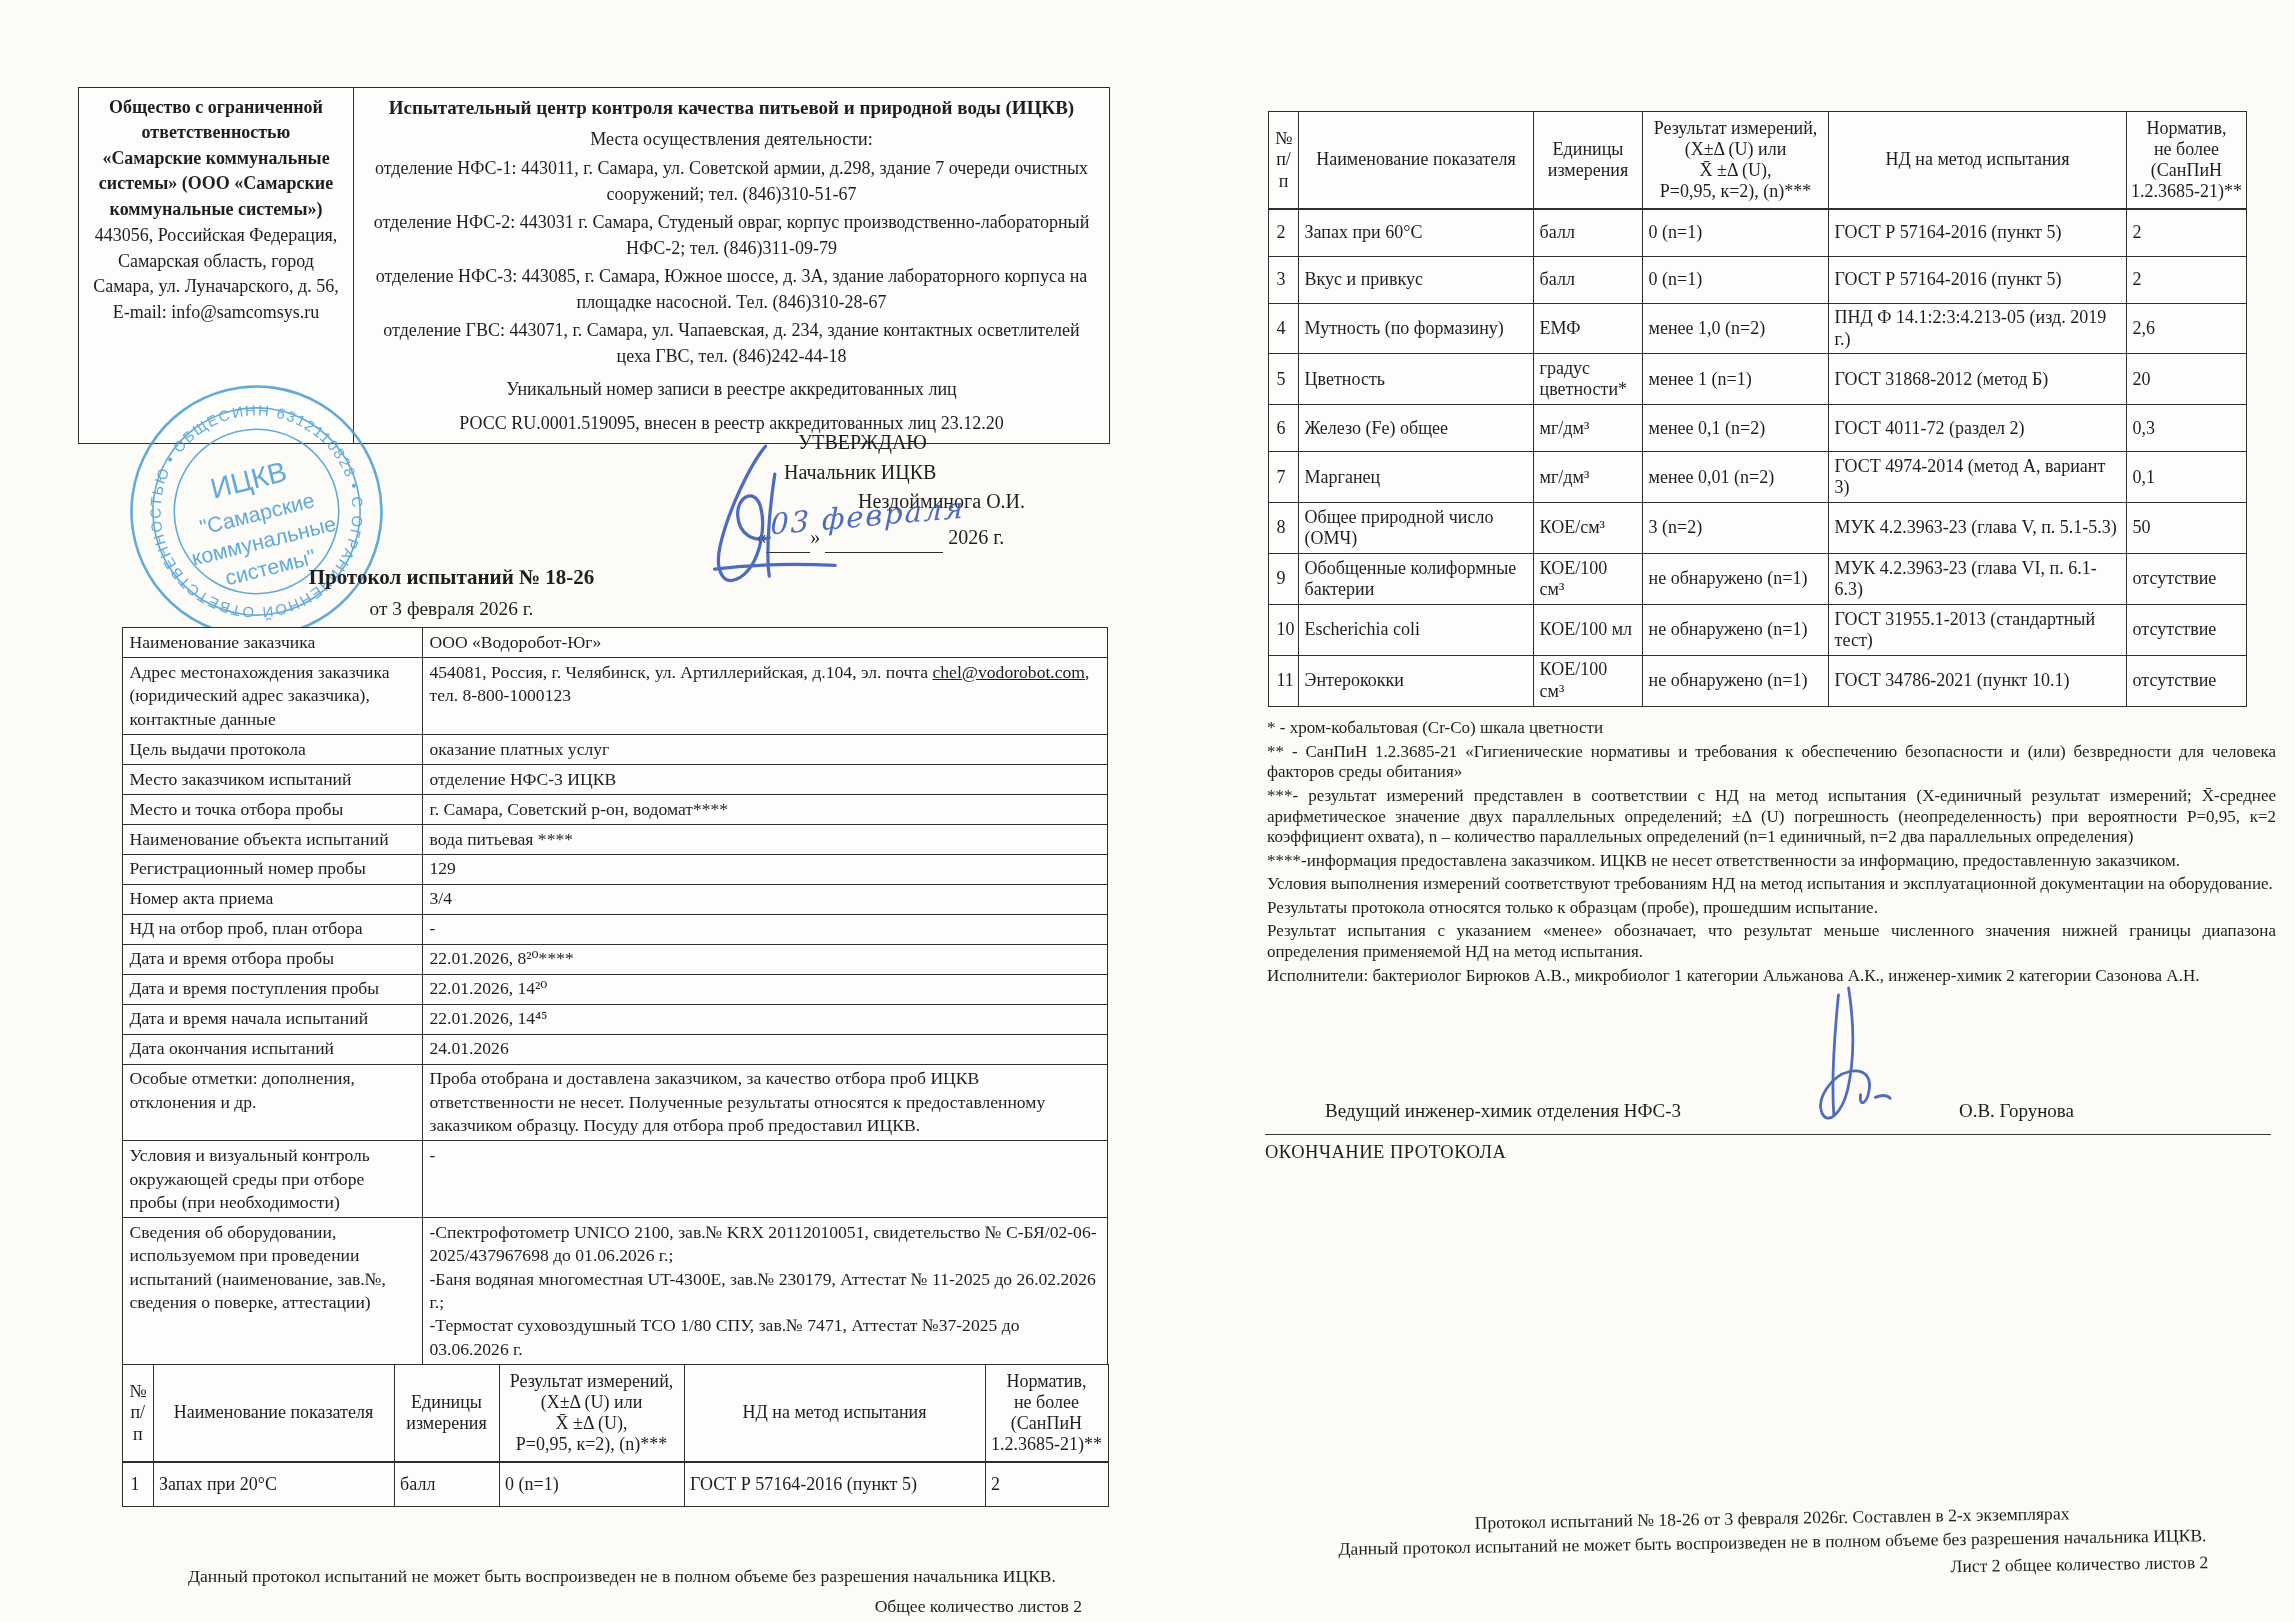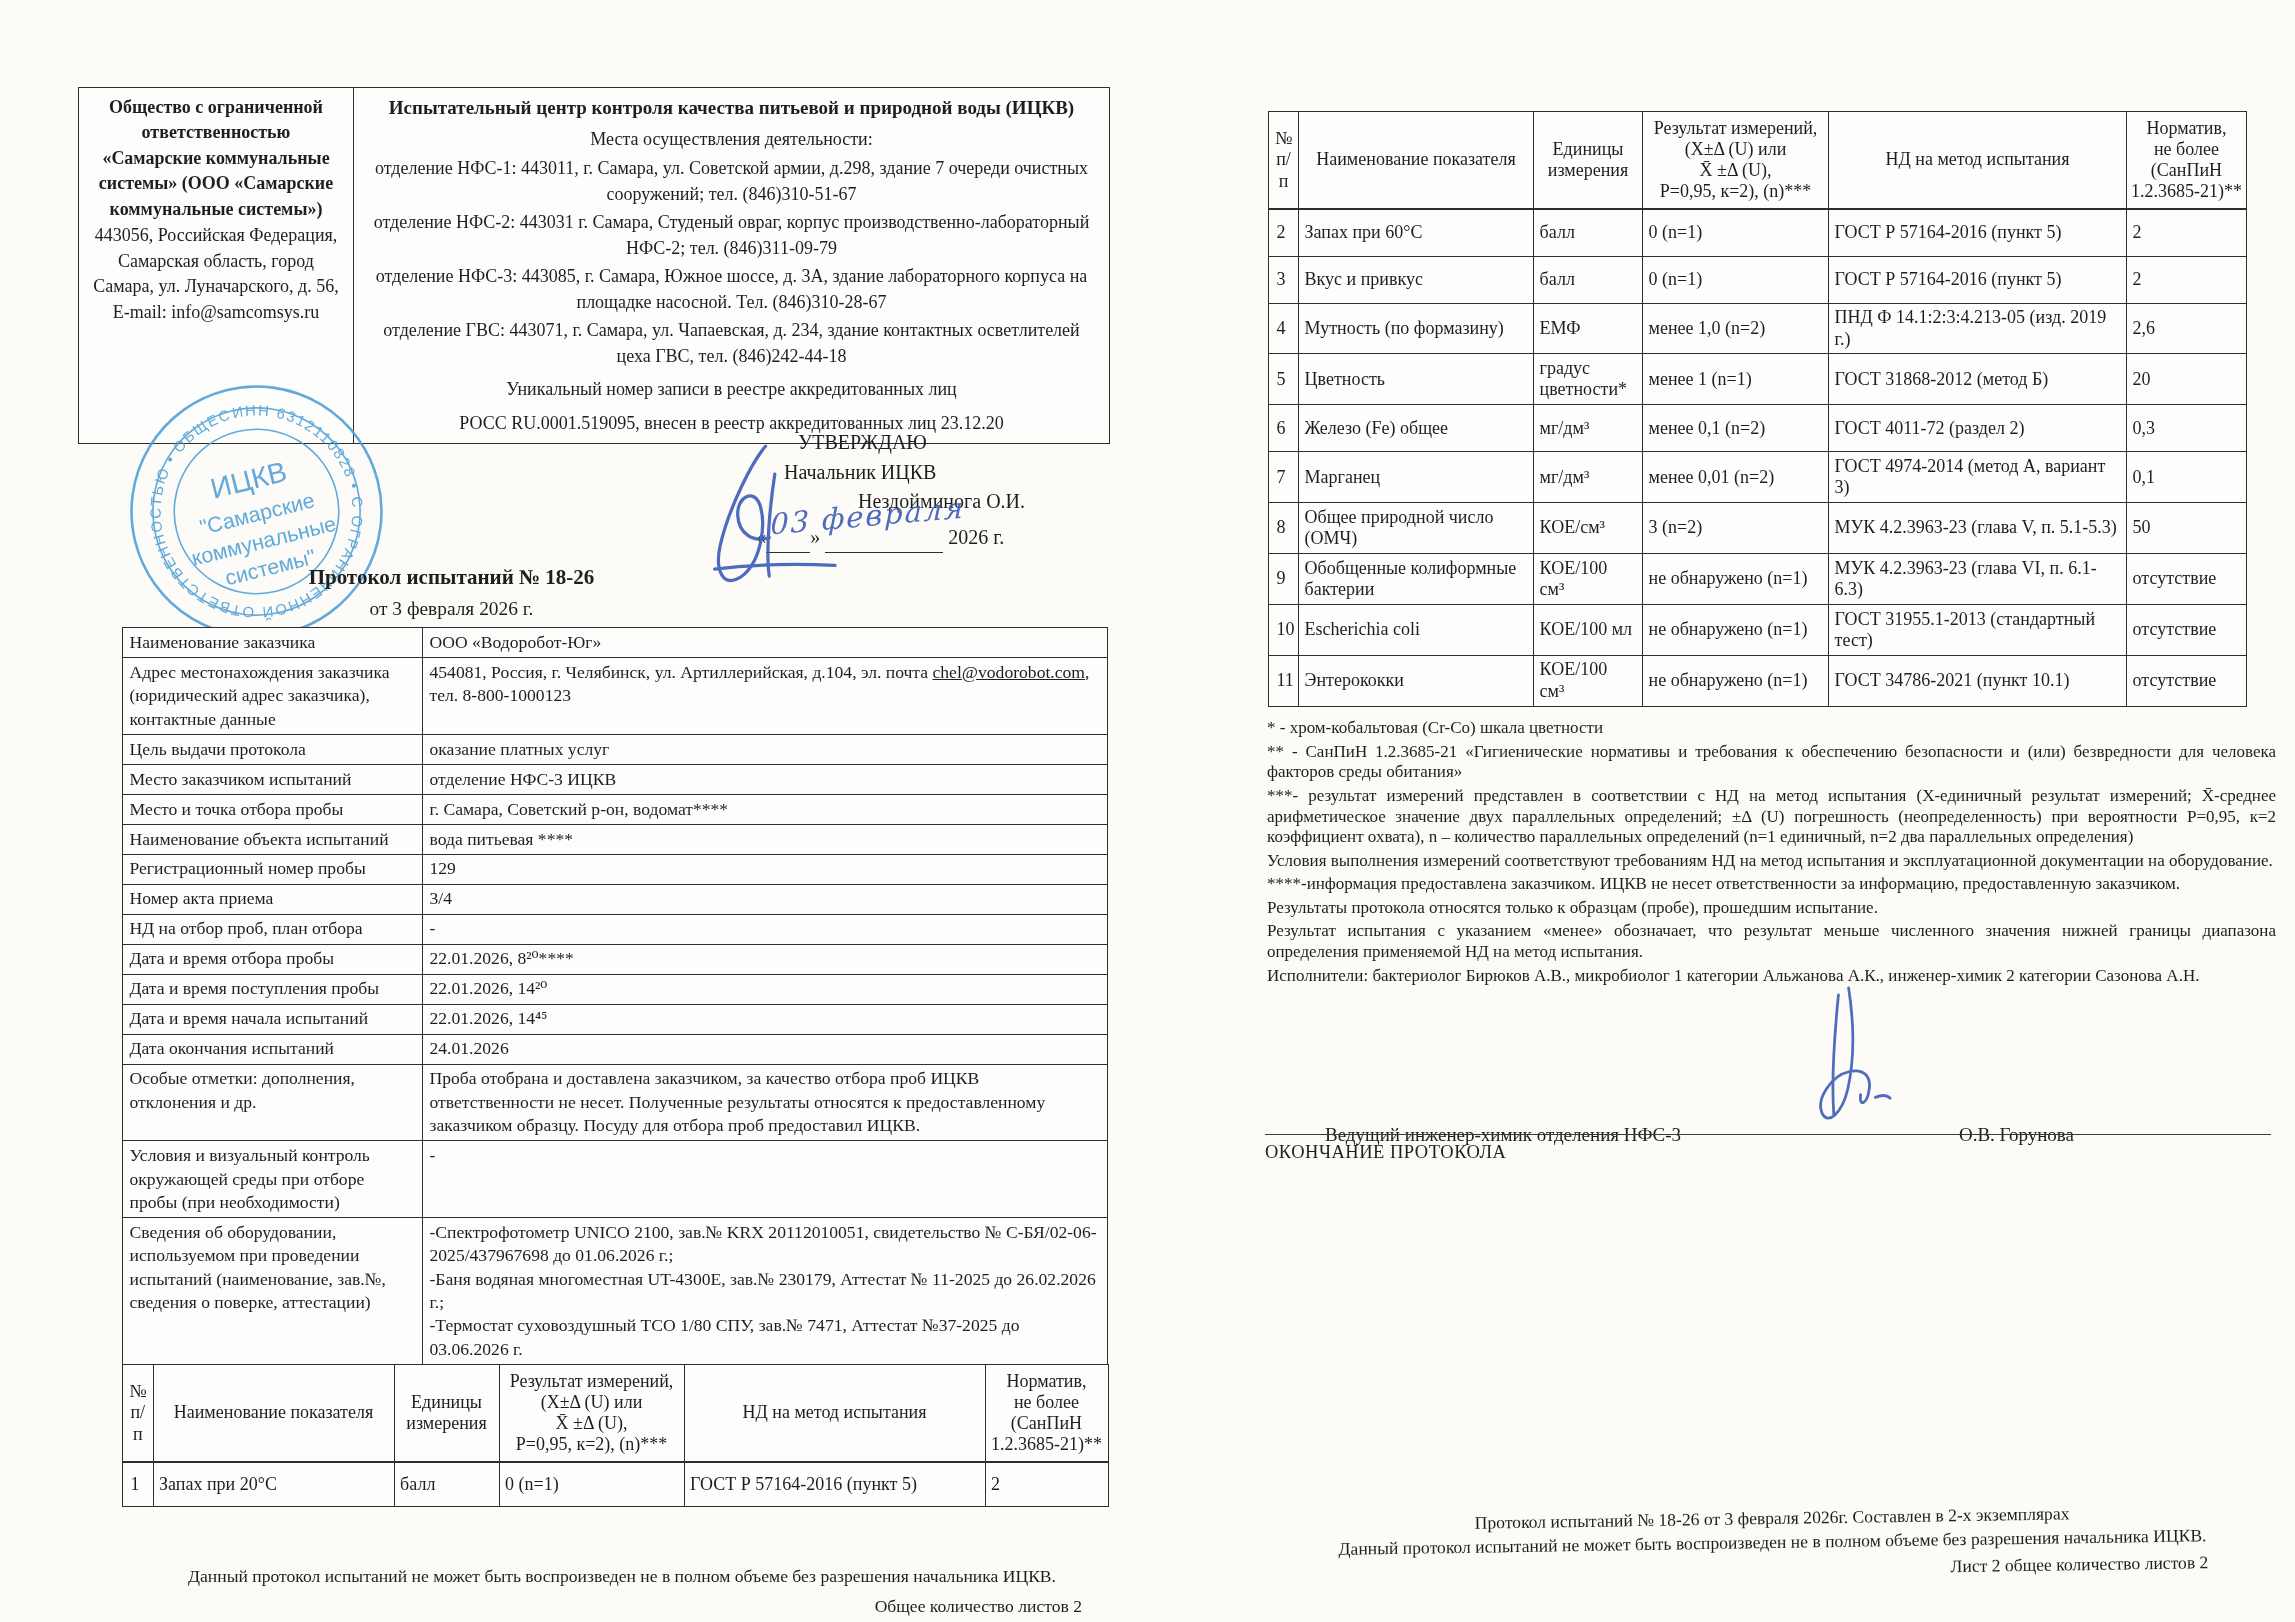--- a/index.html
+++ b/index.html
@@ -62,21 +62,21 @@
 
   
   .lfooter{left:106px;top:1564px;width:1032px;font-size:17.6px;line-height:1.4;}
   .lfooter .l2{text-align:right;padding-right:56px;margin-top:5.6px;}
   .rfooter{left:1268px;top:1507px;width:1009px;font-size:17.6px;line-height:1.35;transform:rotate(-0.9deg);}
   .rfooter .r3{text-align:right;padding-right:69px;margin-top:3.7px;}
 
   
   .footnotes{left:1267px;top:718px;width:1009px;font-size:17px;line-height:1.22;text-align:justify;}
   .footnotes p{margin:0 0 2.8px 0;}
-  .sigrow{left:1325px;top:1124px;width:805px;font-size:19px;display:flex;justify-content:space-between;}
+  .sigrow{left:1325px;top:1100px;width:805px;font-size:19px;display:flex;justify-content:space-between;}
   .sigrow .nm{padding-right:56px;}
   .endline{left:1265px;top:1134px;width:1006px;border-top:1.9px solid #3a3a3a;}
   .endlabel{left:1265px;top:1142px;width:1006px;text-align:left;font-size:18.5px;letter-spacing:0.5px;}
 
   .stamp-text{fill:#4d9fd6;}
 </style>
 </head>
 <body>
 
 <div class="canvas">
@@ -365,22 +365,22 @@
           <td>ГОСТ 34786-2021 (пункт 10.1)</td>
           <td>отсутствие</td>
         </tr>
     </tbody>
   </table>
 
   <div class="abs footnotes">
     <p>* - хром-кобальтовая (Cr-Co) шкала цветности</p>
     <p>** - СанПиН 1.2.3685-21 «Гигиенические нормативы и требования к обеспечению безопасности и (или) безвредности для человека факторов среды обитания»</p>
     <p>***- результат измерений представлен в соответствии с НД на метод испытания (X-единичный результат измерений; X̄-среднее арифметическое значение двух параллельных определений; ±Δ (U) погрешность (неопределенность) при вероятности Р=0,95, к=2 коэффициент охвата), n – количество параллельных определений (n=1 единичный, n=2 два параллельных определения)</p>
+    <p>****-информация предоставлена заказчиком. ИЦКВ не несет ответственности за информацию, предоставленную заказчиком.</p>
     <p>Условия выполнения измерений соответствуют требованиям НД на метод испытания и эксплуатационной документации на оборудование.</p>
-    <p>****-информация предоставлена заказчиком. ИЦКВ не несет ответственности за информацию, предоставленную заказчиком.</p>
     <p>Результаты протокола относятся только к образцам (пробе), прошедшим испытание.</p>
     <p>Результат испытания с указанием «менее» обозначает, что результат меньше численного значения нижней границы диапазона определения применяемой НД на метод испытания.</p>
     <p>Исполнители: бактериолог Бирюков А.В., микробиолог 1 категории Альжанова А.К., инженер-химик 2 категории Сазонова А.Н.</p>
   </div>
 
   <svg class="abs sig-svg" style="left:1779px;top:981px;width:130px;height:157px;" viewBox="0 0 280 340">
     <g fill="none" stroke="#3d5cb8" stroke-width="6" stroke-linecap="round" opacity="0.9">
       <path d="M150,15 C160,80 165,160 148,235 C136,285 105,315 92,285 C80,255 112,205 152,196 C184,189 200,208 194,238 C190,264 172,276 176,246"></path>
       <path d="M128,30 C120,110 112,210 118,290"></path>
       <path d="M208,252 C222,246 234,248 240,254"></path>

